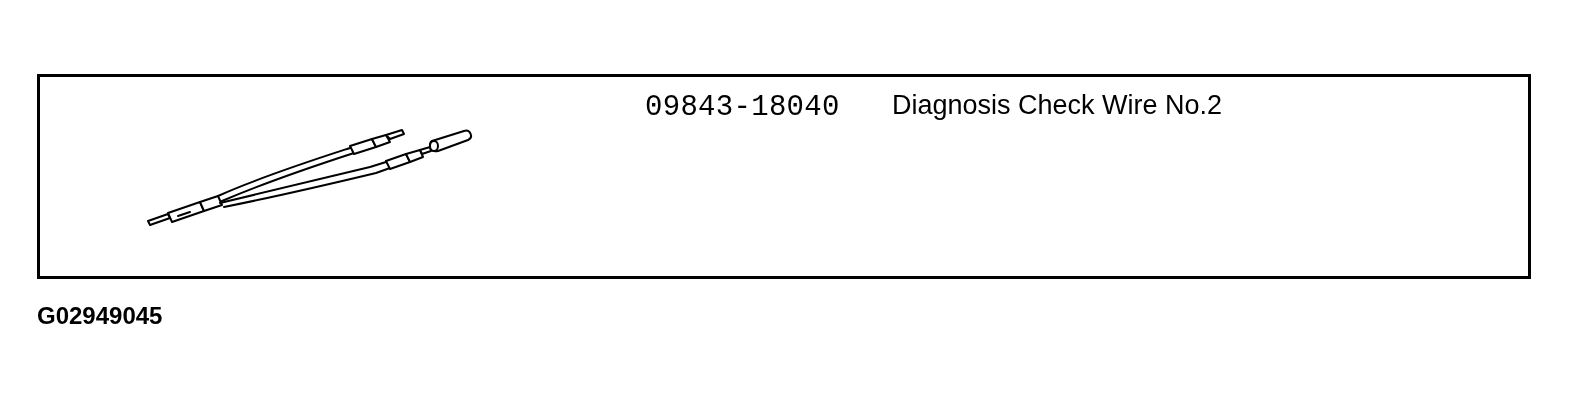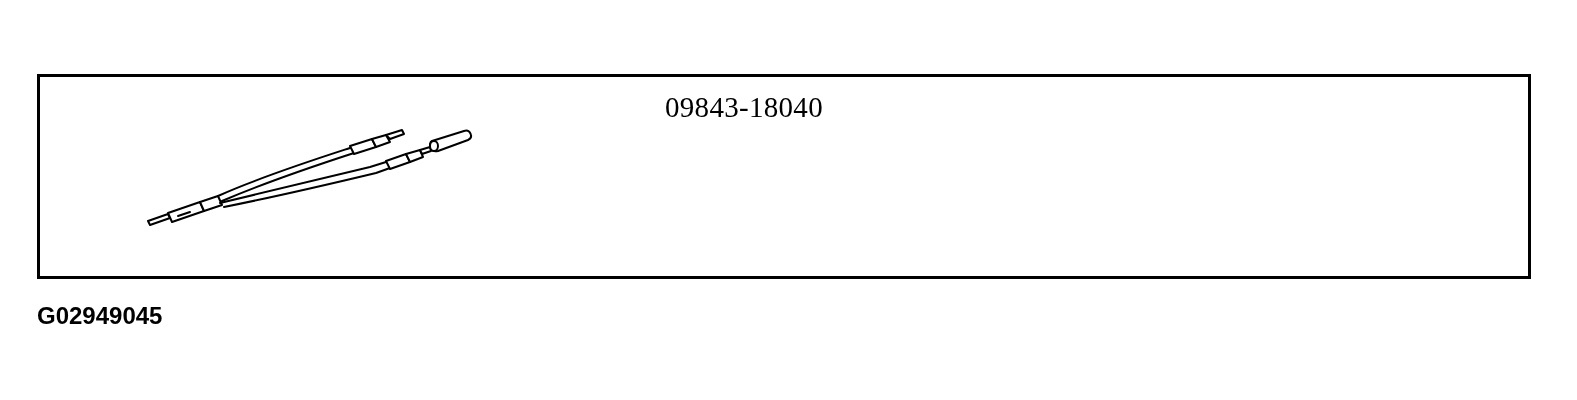--- a/index.html
+++ b/index.html
@@ -8,24 +8,23 @@
     position: absolute; left: 37px; top: 74px;
     width: 1488px; height: 199px;
     border: 3px solid #000000;
     background: #ffffff;
   }
   .illustration {
     position: absolute; left: 100px; top: 38px; width: 340px; height: 115px;
   }
   .part-number {
     position: absolute; left: 605px; top: 14px;
-    font-family: Liberation Serif, serif;
+    font-family: Liberation Mono, monospace;
     font-size: 29px; color: #000; letter-spacing: 0.3px;
     white-space: nowrap;
-    margin-left: 20px;
   }
   .tool-name {
     position: absolute; left: 852px; top: 13px;
     font-family: "Liberation Sans", "DejaVu Sans", sans-serif;
     font-size: 27px; color: #000;
     white-space: nowrap;
   }
   .figure-id {
     position: absolute; left: 37px; top: 302px;
     font-family: "Liberation Sans", "DejaVu Sans", sans-serif;
@@ -61,15 +60,16 @@
       <path d="M246,46 L266,39 L270,47 L250,54 Z" fill="#fff"></path>
       <path d="M266,39 L280,35 L283,42 L270,47 Z" fill="#fff"></path>
 
       <path d="M280,35 L290,32 L291,36 L282,39 Z" fill="#fff"></path>
 
       <path d="M292,26 L324,16 C330,14 334,22 328,25 L298,36 C290,38 288,28 292,26 Z" fill="#fff"></path>
       <ellipse cx="294" cy="31" rx="4" ry="5" fill="#fff"></ellipse>
     </g>
   </svg>
   <div class="part-number">09843-18040</div>
+  <div class="tool-name">Diagnosis Check Wire No.2</div>
 </div>
 
 <div class="figure-id">G02949045</div>
 
 </body></html>

